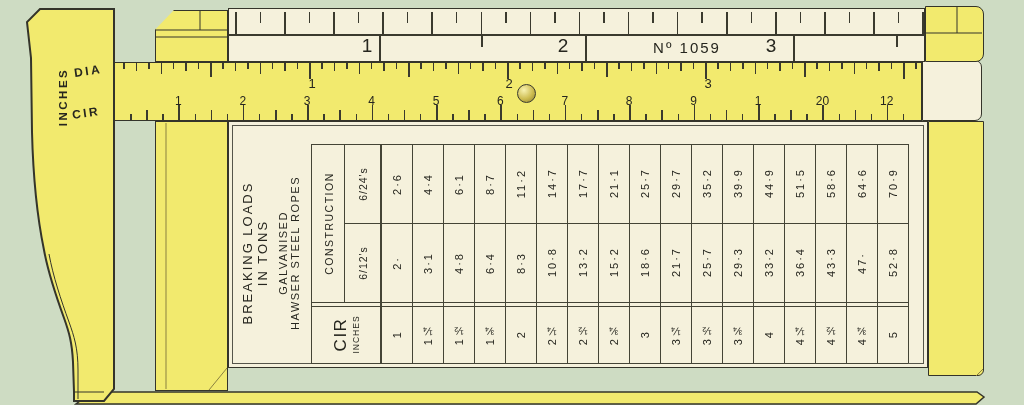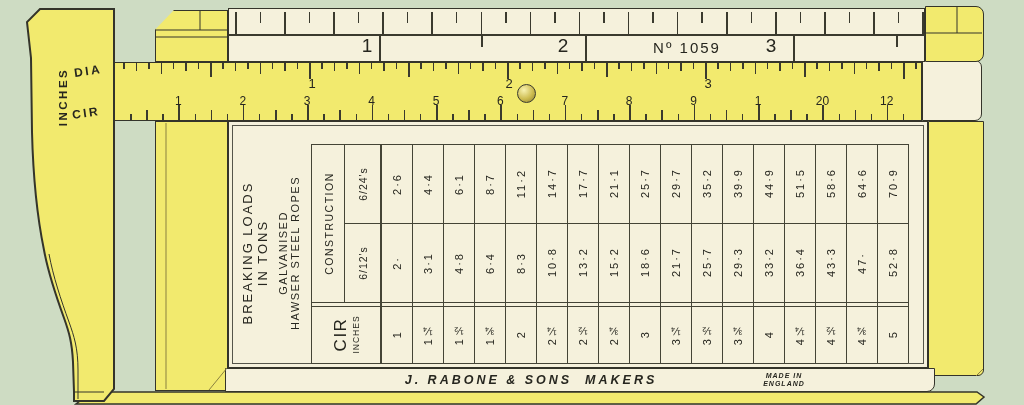--- a/index.html
+++ b/index.html
@@ -412,29 +412,20 @@
         <span class="vtxt">70·9</span>
       </div>
       <div class="vcell" style="left: 648px; top: 101px; width: 31px; height: 79px;">
         <span class="vtxt">52·8</span>
       </div>
       <div class="vcell" style="left: 648px; top: 184px; width: 31px; height: 57px;">
         <span class="vtxt">5</span>
       </div>
     </div>
 
-  <div class="abs cream z2" style="left:225px;top:368px;width:710px;height:24px;border-radius:0 0 8px 0;">
-    <div class="num" style="left:305px;top:4px;font-size:12.5px;font-style:italic;font-weight:bold;
-                letter-spacing:3px;white-space:pre;">J. RABONE &amp; SONS  MAKERS</div>
-    <div class="abs" style="left:528px;top:3px;width:60px;text-align:center;font-size:7px;font-style:italic;
-                font-weight:bold;letter-spacing:1px;line-height:8px;">
-      <div>MADE IN</div>
-      <div>ENGLAND</div>
-    </div>
-  </div>
 
   <svg class="z3" width="1024" height="405" viewBox="0 0 1024 405">
 
     <polygon points="92,392 977,392 984,397 976,404 76,404" fill="#f2ea6e" stroke="#34342a" stroke-width="1.5"></polygon>
 
     <path d="M40,9 L114,9 L114,389 L104,401 L74,401 L74,392 L73,362
              C72,342 69,332 64,318 C56,296 48,272 44,250
              C37,216 33,172 32,132 L31,58 L27,22 Z" fill="#f2ea6e" stroke="#34342a" stroke-width="2"></path>
     <path d="M78,399 L78,370 C78,348 74,336 69,322 C61,300 53,276 49,254" fill="none" stroke="#34342a" stroke-width="1"></path>
     <line x1="74" y1="392" x2="104" y2="392" stroke="#34342a" stroke-width="1"></line>

